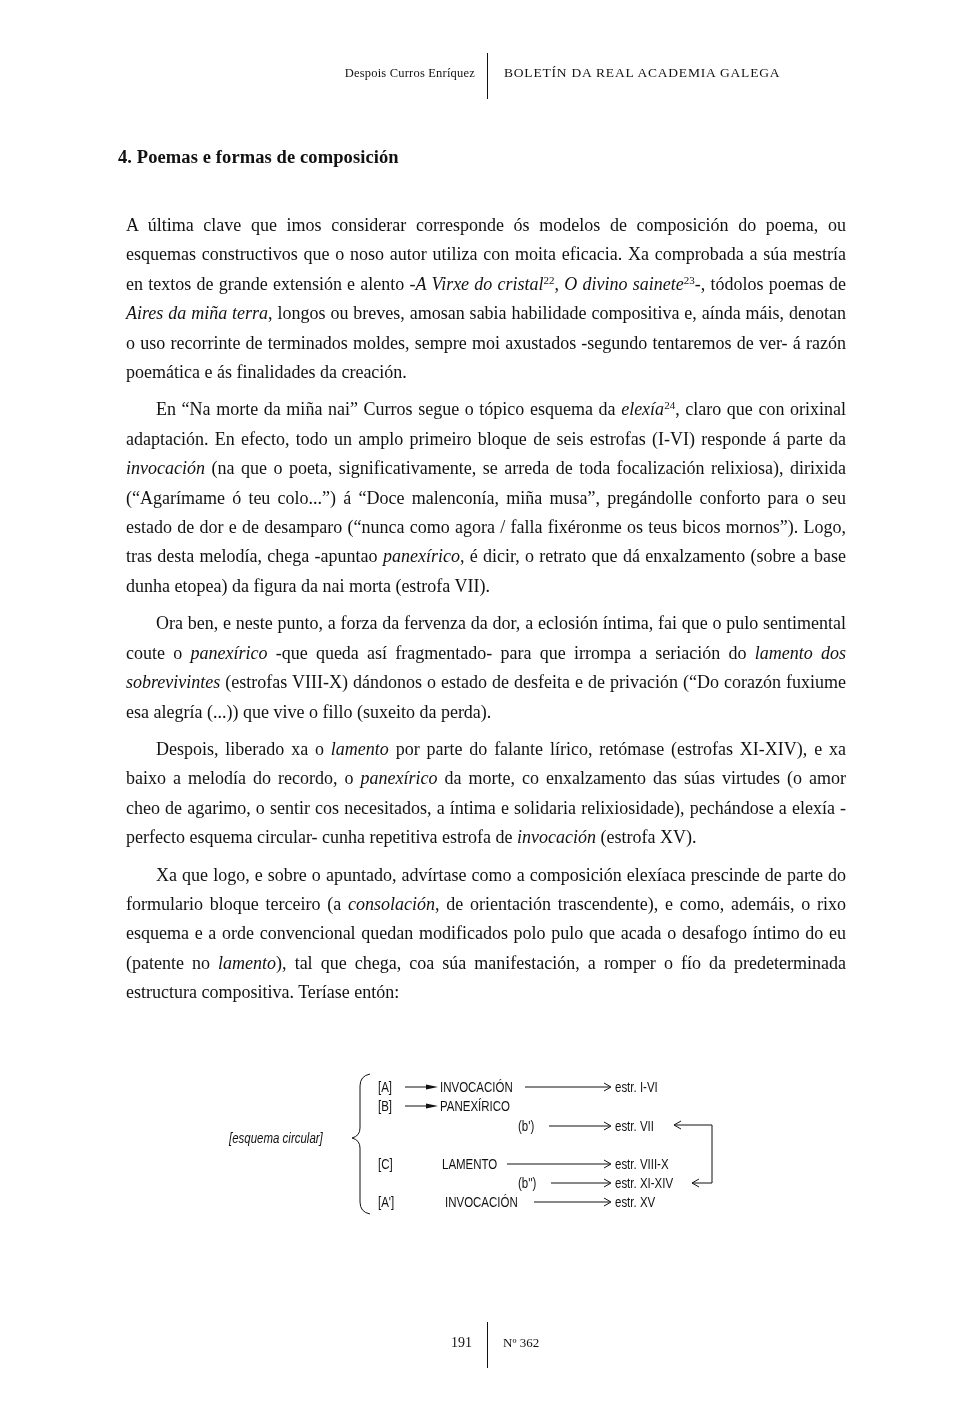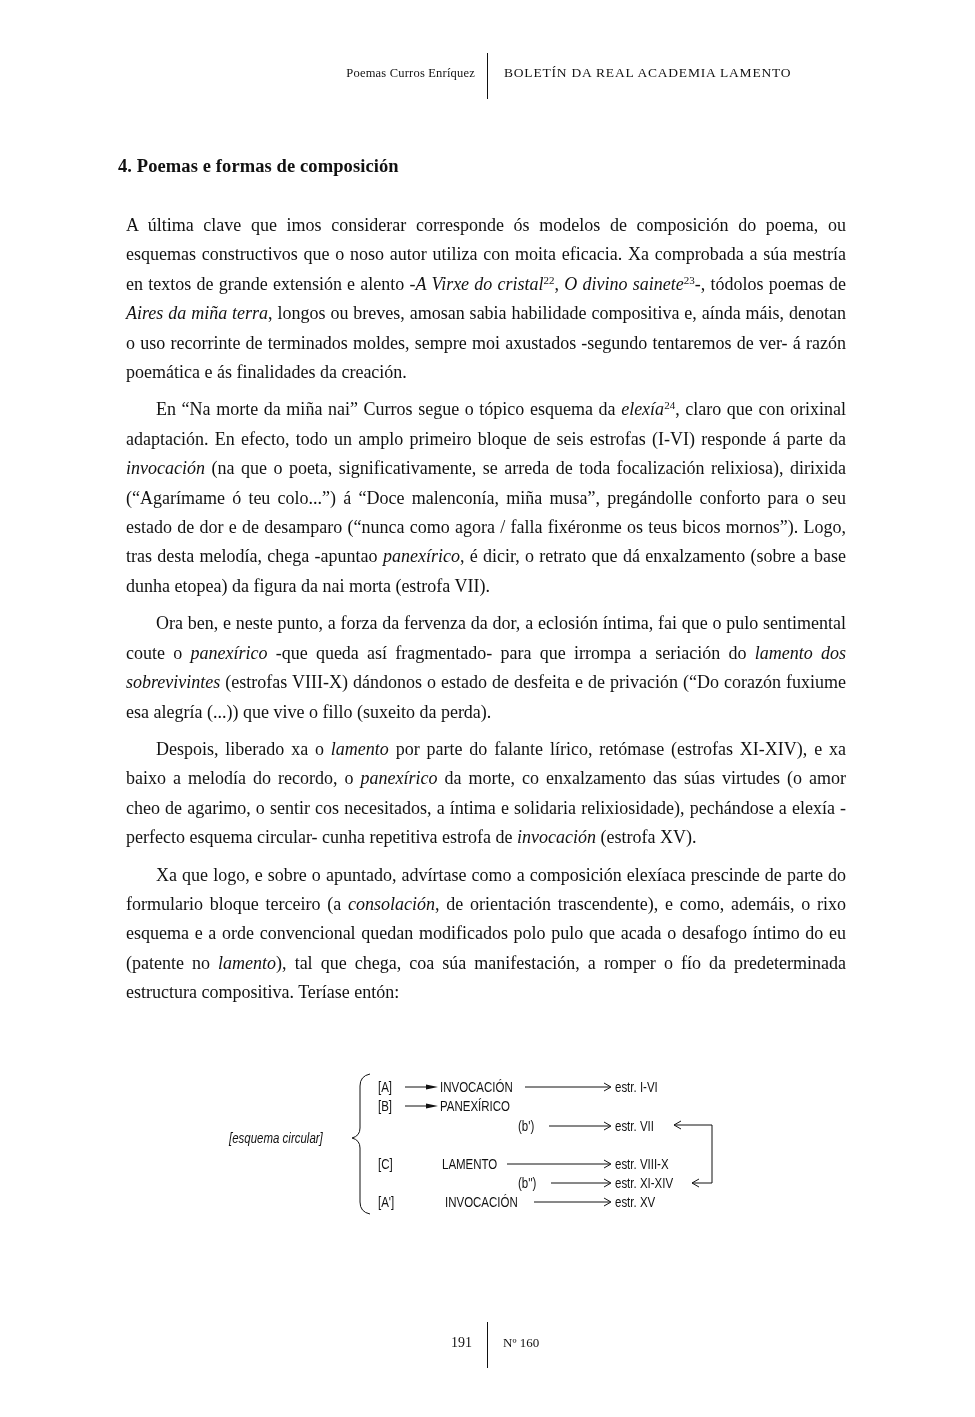--- a/index.html
+++ b/index.html
@@ -6,21 +6,21 @@
   body { width: 975px; height: 1417px; position: relative; overflow: hidden; color: #111; }
   .serif { font-family: "Liberation Serif", "DejaVu Serif", serif; }
   .sans { font-family: "Liberation Sans", "DejaVu Sans", sans-serif; }
 
   
   .hdr-left { position: absolute; top: 66px; right: 500px; font-size: 12.5px; letter-spacing: 0.2px; }
   .hdr-rule { position: absolute; left: 487px; top: 53px; width: 1px; height: 46px; background: #111; }
   .hdr-right { position: absolute; top: 65px; left: 504px; font-size: 13.5px; letter-spacing: 0.8px; }
 
   
-  .section-title { position: absolute; left: 118px; top: 156px; font-size: 18.5px; font-weight: bold; letter-spacing: 0.1px; }
+  .section-title { position: absolute; left: 118px; top: 147px; font-size: 18.5px; font-weight: bold; letter-spacing: 0.1px; }
 
   
   .body { position: absolute; left: 118px; top: 203px; width: 736px; font-size: 18px; line-height: 29.4px; text-align: justify; }
   .body p { margin: 8px; }
   .body p.indent { text-indent: 30px; }
   .body i { font-style: italic; }
   .body sup { font-size: 11px; line-height: 0; vertical-align: 6px; }
 
   
   .diagram { position: absolute; left: 0; top: 0; width: 975px; height: 1417px; pointer-events: none; }
@@ -29,23 +29,23 @@
   svg.lines { position: absolute; left: 0; top: 0; }
 
   
   .ftr-page { position: absolute; top: 1335px; right: 503px; font-size: 14px; font-weight: normal; }
   .ftr-rule { position: absolute; left: 487px; top: 1322px; width: 1px; height: 46px; background: #111; }
   .ftr-num { position: absolute; top: 1335px; left: 503px; font-size: 13px; }
 </style>
 </head>
 <body>
 
-<div class="hdr-left serif">Poemas Curros Enríquez</div>
+<div class="hdr-left serif">Despois Curros Enríquez</div>
 <div class="hdr-rule"></div>
-<div class="hdr-right serif">BOLETÍN DA REAL ACADEMIA LAMENTO</div>
+<div class="hdr-right serif">BOLETÍN DA REAL ACADEMIA GALEGA</div>
 
 <div class="section-title serif">4. Poemas e formas de composición</div>
 
 <div class="body serif">
   <p><span>A última clave que imos considerar corresponde ós modelos de composición do poema, ou esquemas constructivos que o noso autor utiliza con moita eficacia. Xa comprobada a súa mestría en textos de grande extensión e alento -</span><i>A Virxe do cristal</i><sup>22</sup><span>, </span><i>O divino sainete</i><sup>23</sup><span>-, tódolos poemas de </span><i>Aires da miña terra</i><span>, longos ou breves, amosan sabia habilidade compositiva e, aínda máis, denotan o uso recorrinte de terminados moldes, sempre moi axustados -segundo tentaremos de ver- á razón poemática e ás finalidades da creación.</span></p>
 
   <p class="indent"><span>En “Na morte da miña nai” Curros segue o tópico esquema da </span><i>elexía</i><sup>24</sup><span>, claro que con orixinal adaptación. En efecto, todo un amplo primeiro bloque de seis estrofas (I-VI) responde á parte da </span><i>invocación</i><span> (na que o poeta, significativamente, se arreda de toda focalización relixiosa), dirixida (“Agarímame ó teu colo...”) á “Doce malenconía, miña musa”, pregándolle conforto para o seu estado de dor e de desamparo (“nunca como agora / falla fixéronme os teus bicos mornos”). Logo, tras desta melodía, chega -apuntao </span><i>panexírico</i><span>, é dicir, o retrato que dá enxalzamento (sobre a base dunha etopea) da figura da nai morta (estrofa VII).</span></p>
 
   <p class="indent"><span>Ora ben, e neste punto, a forza da fervenza da dor, a eclosión íntima, fai que o pulo sentimental coute o </span><i>panexírico</i><span> -que queda así fragmentado- para que irrompa a seriación do </span><i>lamento dos sobrevivintes</i><span> (estrofas VIII-X) dándonos o estado de desfeita e de privación (“Do corazón fuxiume esa alegría (...)) que vive o fillo (suxeito da perda).</span></p>
 
@@ -104,13 +104,13 @@
   <div class="dg sans" style="left:518px; top:1175px;">(b'')</div>
   <div class="dg sans" style="left:615px; top:1175px;">estr. XI-XIV</div>
 
   <div class="dg sans" style="left:378px; top:1194px;">[A']</div>
   <div class="dg sans" style="left:445px; top:1194px;">INVOCACIÓN</div>
   <div class="dg sans" style="left:615px; top:1194px;">estr. XV</div>
 </div>
 
 <div class="ftr-page serif">191</div>
 <div class="ftr-rule"></div>
-<div class="ftr-num serif">Nº 160</div>
+<div class="ftr-num serif">Nº 362</div>
 
 </body></html>

